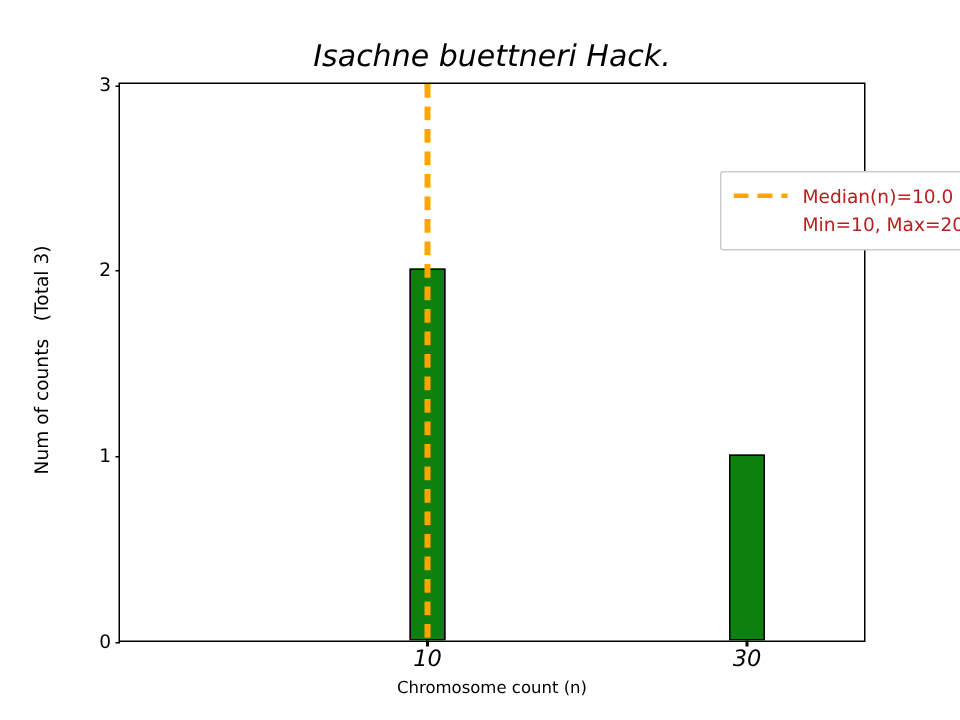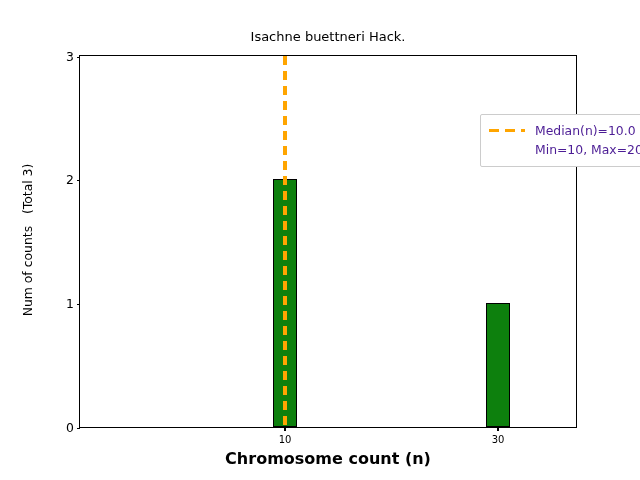--- a/index.html
+++ b/index.html
@@ -21,24 +21,25 @@
     background: #ffffff;
   }
 
   
   #chart-title {
     position: absolute;
     left: 79px;
     top: 28px;
     width: 498px;
     text-align: center;
-    font-size: 13px;
+    font-size: 20px;
     line-height: 18px;
     color: #000000;
     white-space: nowrap;
+    font-style: italic;
   }
 
   
   #plot-area {
     position: absolute;
     left: 79px;
     top: 55px;
     width: 498px;
     height: 373px;
     border: 1.35px solid #000000;
@@ -117,38 +118,38 @@
     left: -0.7px;
     width: 1.35px;
     height: 3.5px;
     background: #000000;
   }
   .xtick-label {
     position: absolute;
     top: 6px;
     left: 0;
     transform: translateX(-50%);
-    font-size: 10px;
+    font-size: 15px;
     line-height: 13px;
     color: #000000;
     white-space: nowrap;
+    font-style: italic;
   }
 
   
   #xlabel {
     position: absolute;
     left: 79px;
     top: 452px;
     width: 498px;
     text-align: center;
-    font-size: 16px;
+    font-size: 11px;
     line-height: 14px;
     color: #000000;
     white-space: nowrap;
-    font-weight: bold;
   }
   #ylabel {
     position: absolute;
     left: 0px;
     top: 0px;
     width: 480px;
     height: 28px;
     transform-origin: 0 0;
     transform: rotate(-90deg) translate(-480px, 14px);
     text-align: center;
@@ -187,21 +188,21 @@
     );
     background-size: 16px 100%;
     background-repeat: repeat-x;
   }
   .legend-swatch.blank {
     background-image: none;
   }
   .legend-text {
     font-size: 12.4px;
     line-height: 19px;
-    color: #4c1d95;
+    color: #b91c1c;
     white-space: nowrap;
   }
 </style>
 </head>
 <body>
 
 <div id="figure">
 
   <div id="chart-title">Isachne buettneri Hack.</div>
 

